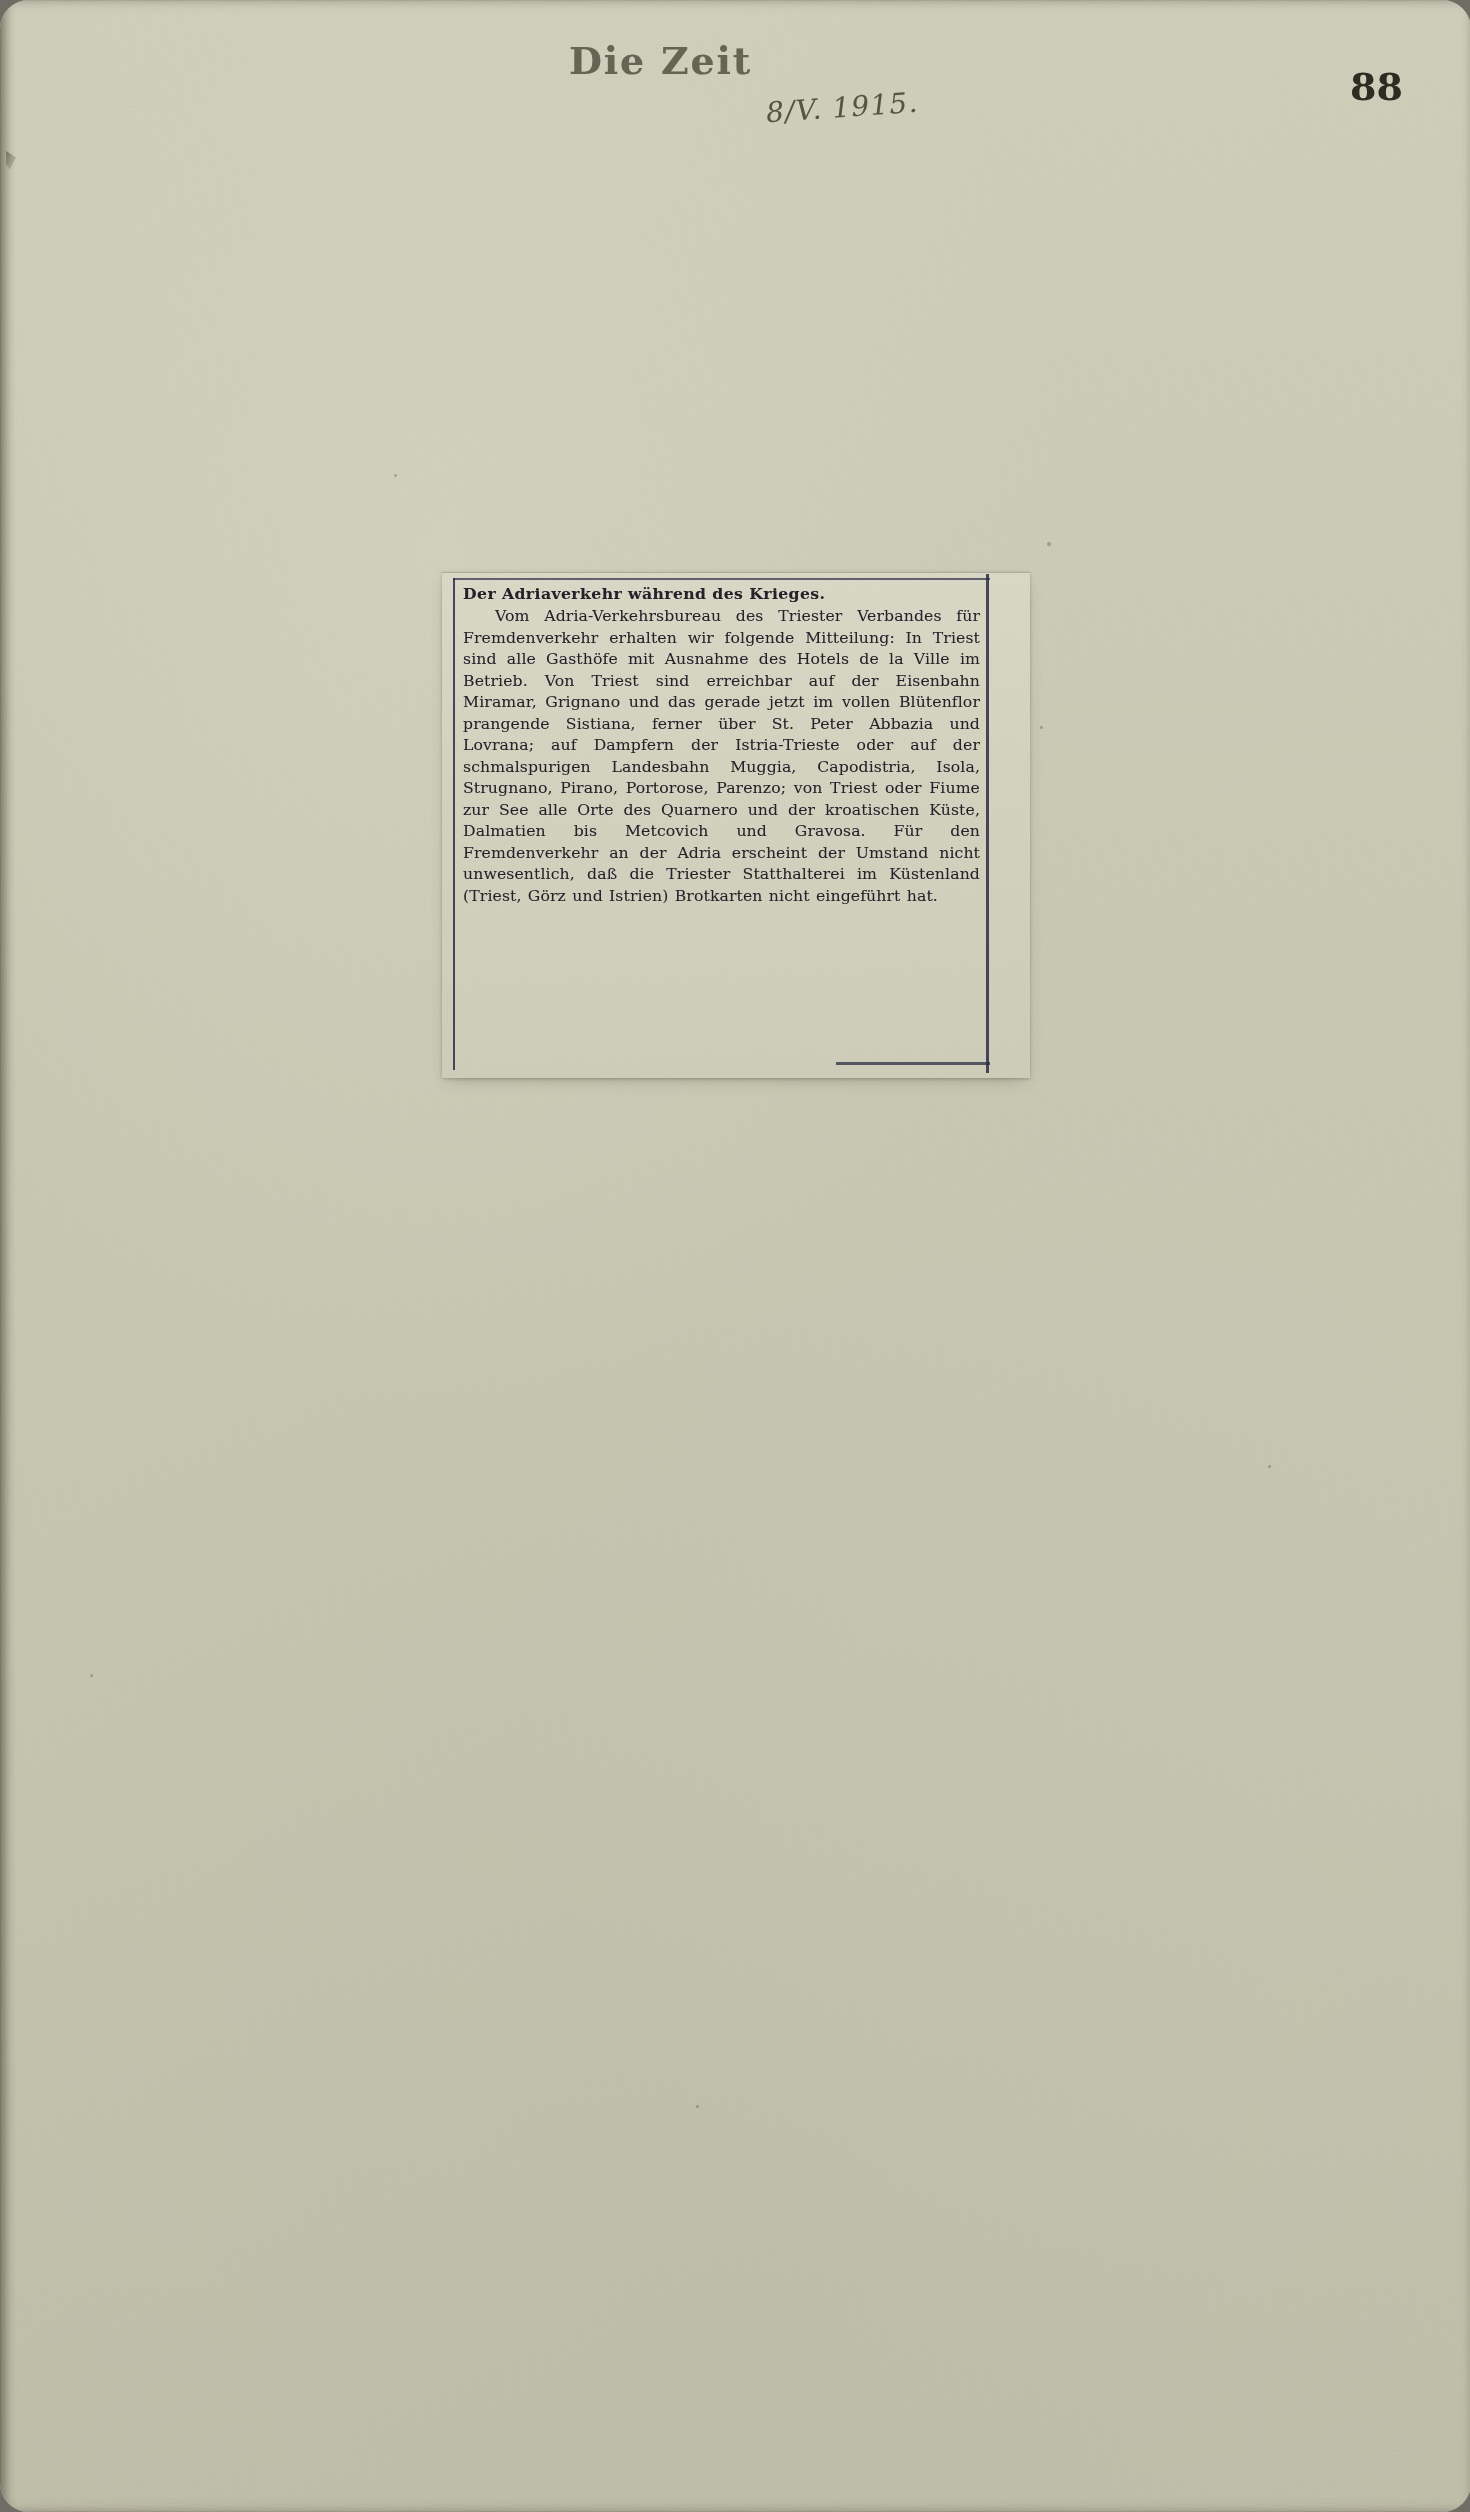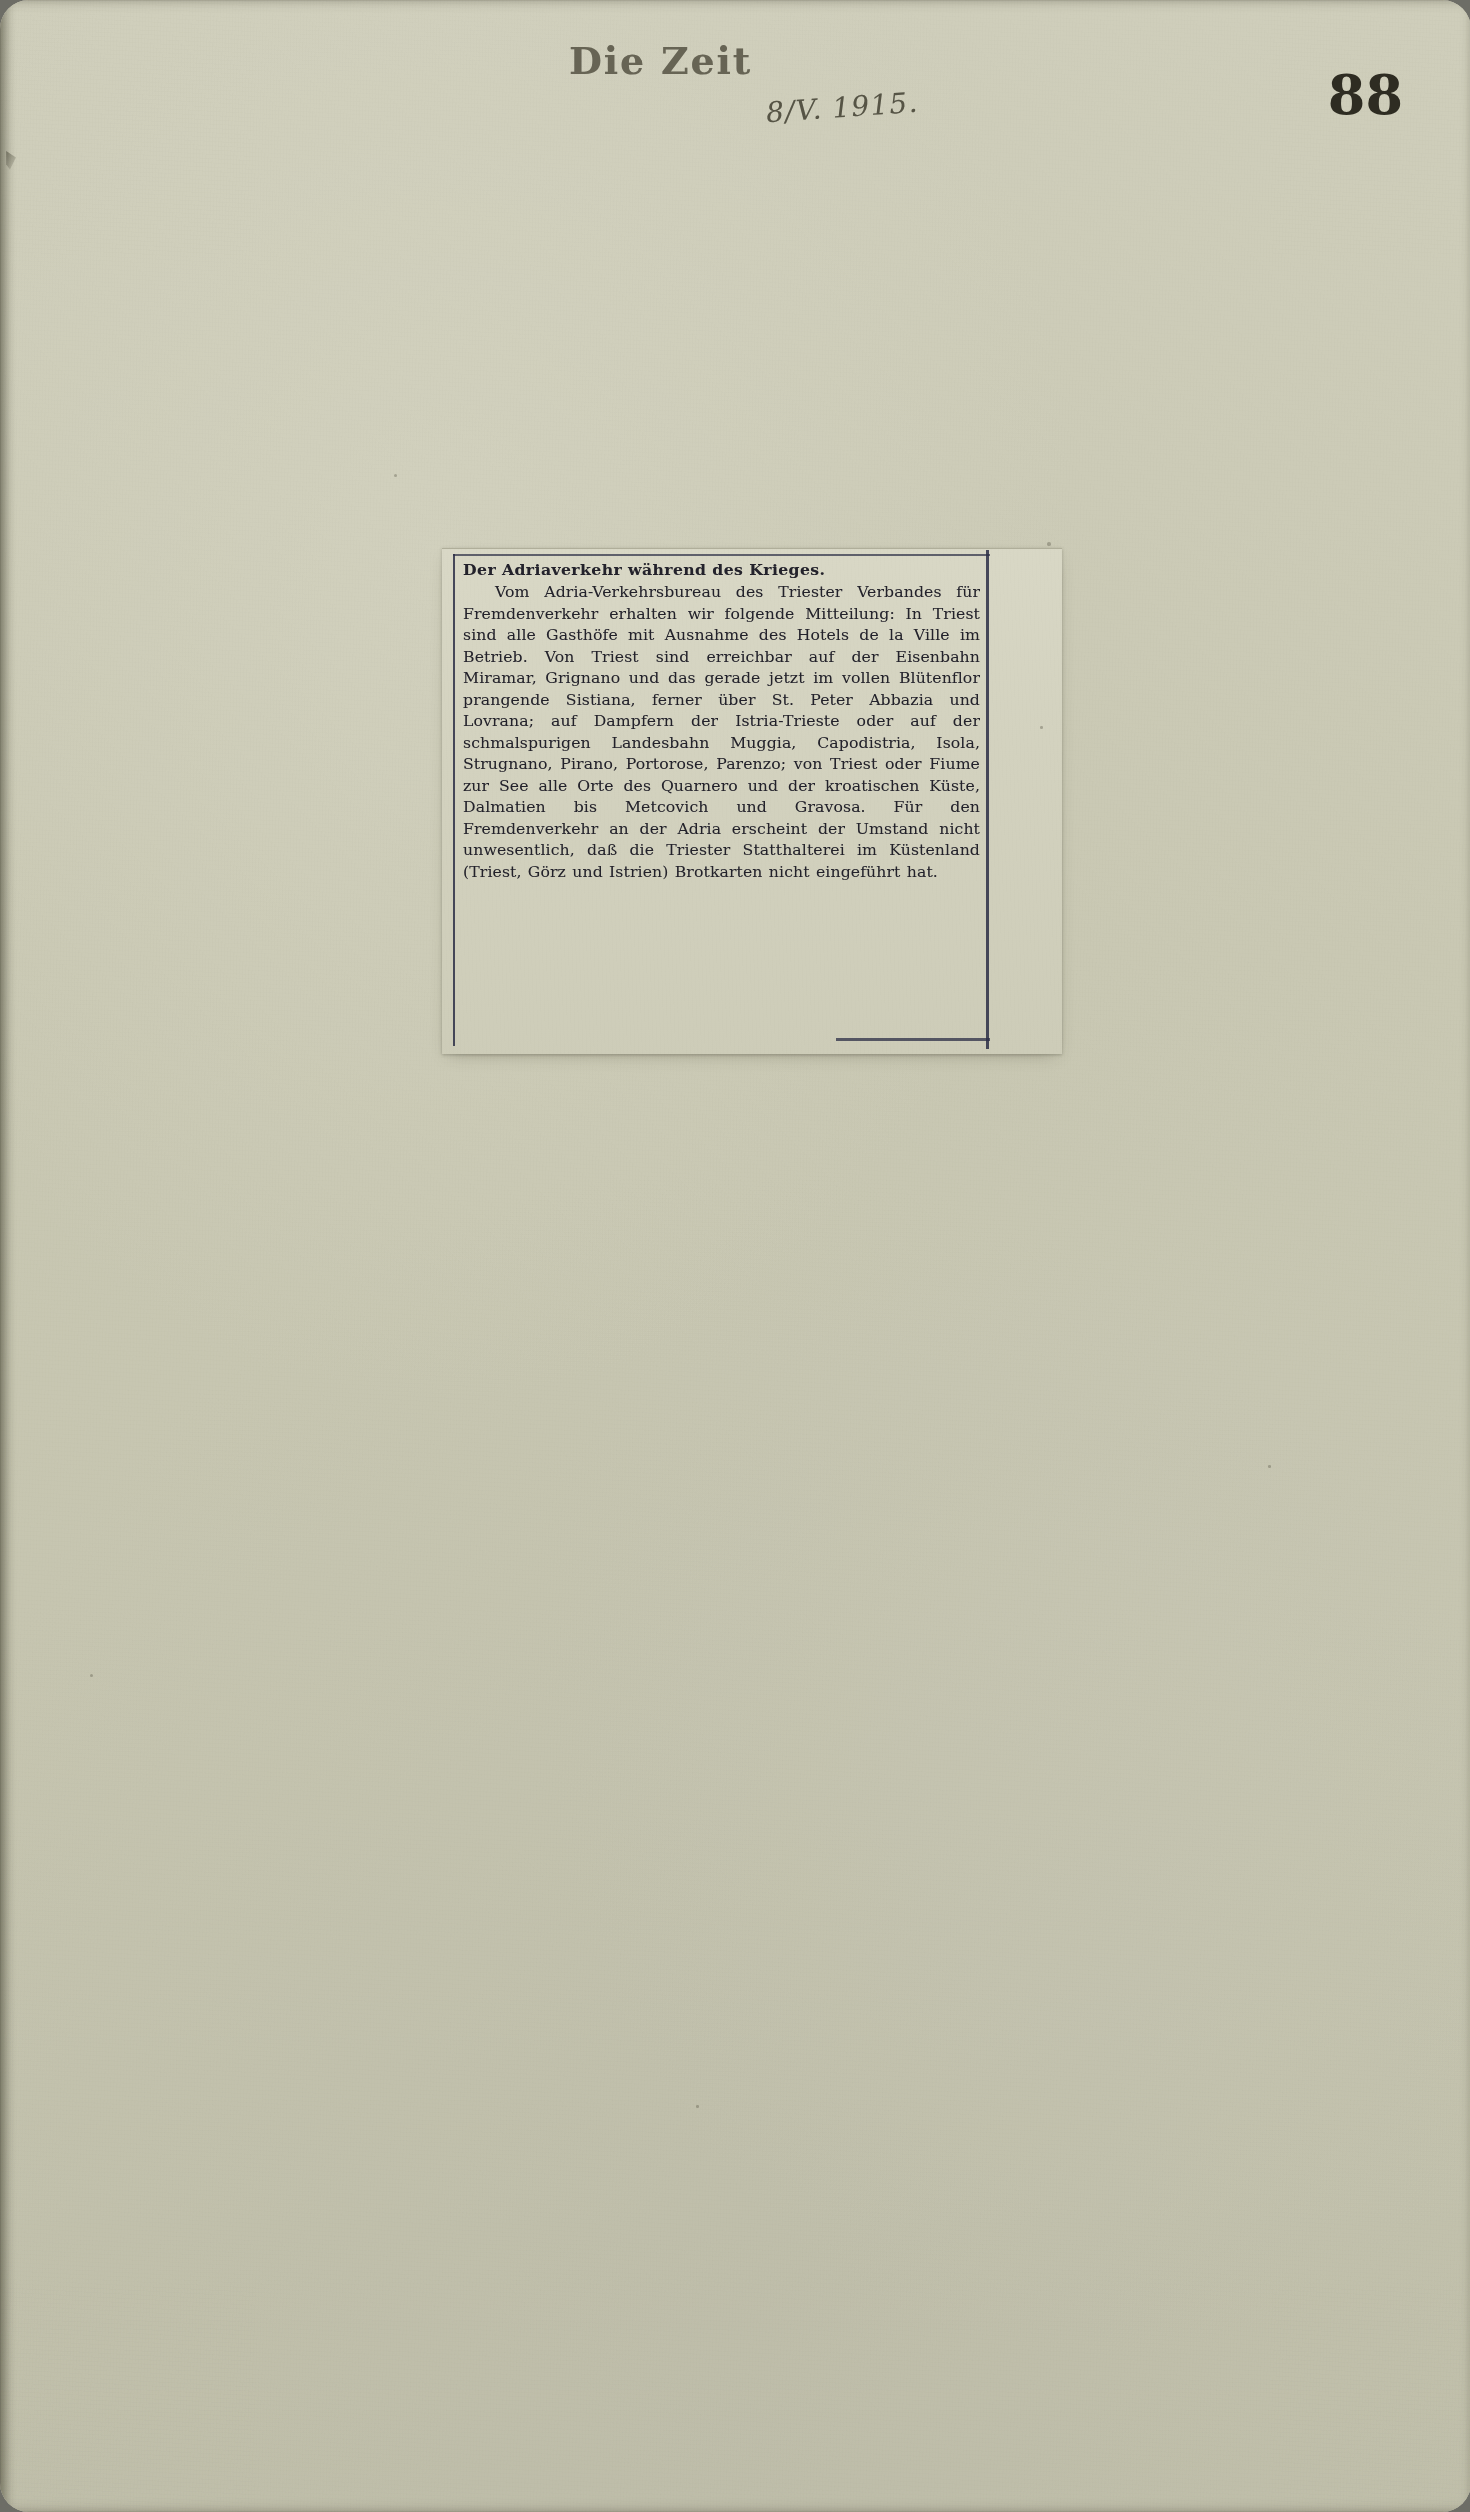--- a/index.html
+++ b/index.html
@@ -91,40 +91,39 @@
     color: #3c3a2c;
     opacity: 0.82;
     transform: rotate(-4deg);
     white-space: nowrap;
   }
   .folio {
     position: absolute;
     right: 68px;
     top: 68px;
     font-family: "DejaVu Serif", serif;
-    font-size: 54px;
+    font-size: 38px;
     font-weight: 700;
     color: #2e2c22;
     line-height: 1;
   }
 
   
   .clipping {
     position: absolute;
     left: 442px;
-    top: 548px;
+    top: 572px;
     width: 588px;
     height: 505px;
     background:
       linear-gradient(178deg, #d9d8c6 0%, #d3d2bf 40%, #cdccb8 100%);
     box-shadow:
       0 1.2px 3.1px rgba(60,58,44,0.30),
       0 6.2px 16px -7.4px rgba(60,58,44,0.35);
     border-top: 0.6px solid rgba(120,118,98,0.35);
-    padding-left: 32px;
   }
   .clip-grain {
     position: absolute;
     inset: 0;
     opacity: 0.30;
     background-image:
       repeating-linear-gradient(88deg, rgba(120,118,100,0.05) 0px, rgba(120,118,100,0.05) 0.6px, rgba(255,255,255,0) 1.2px, rgba(255,255,255,0) 3.7px);
     pointer-events: none;
   }
   

